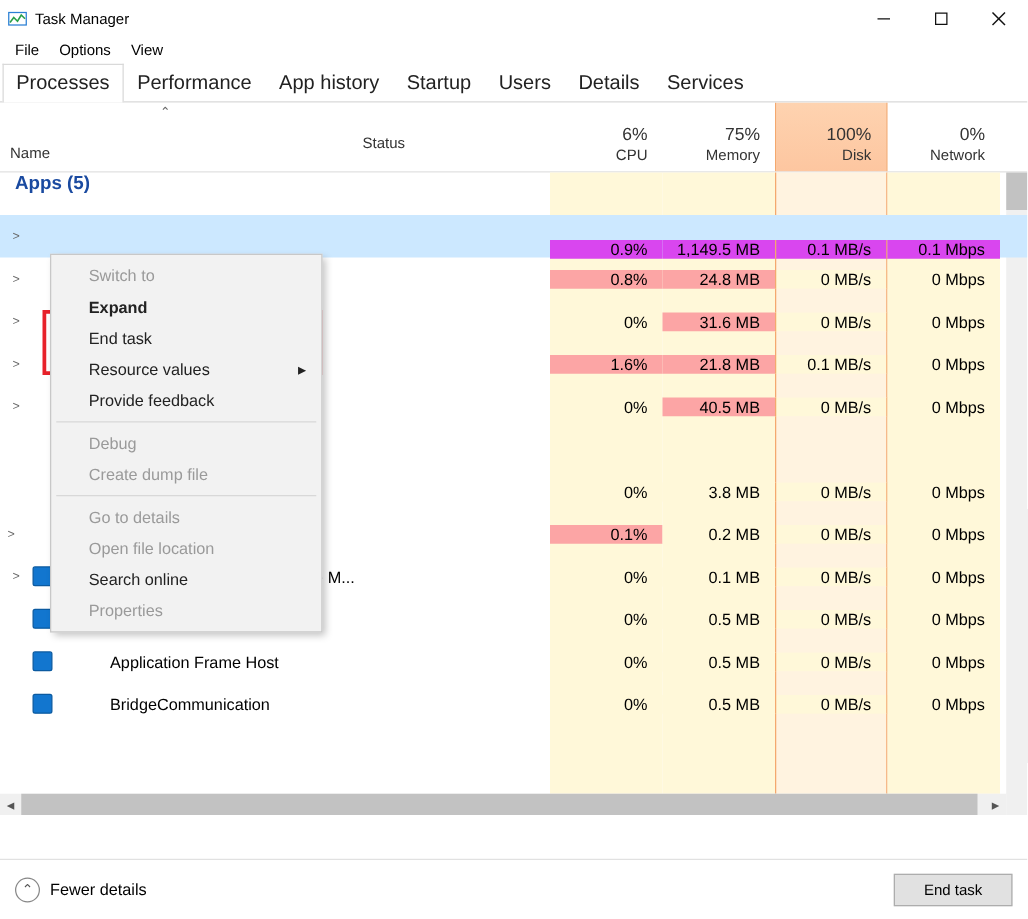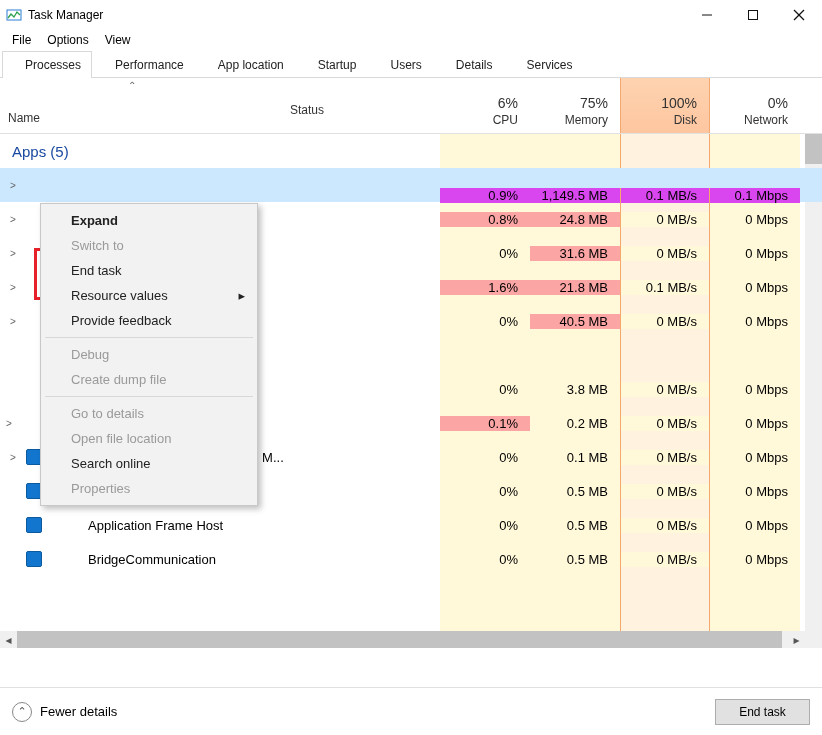--- a/index.html
+++ b/index.html
@@ -50,24 +50,24 @@
 
 
 .tabs {
   display: flex;
   align-items: flex-end;
   border-bottom: 1px solid #d9d9d9;
   padding-left: 2px;
   background: #fff;
 }
 .tab {
-  padding: 6px 10px 6px 22px;
+  padding: 6px 10px 6px 10px;
   border: 1px solid transparent;
   border-bottom: none;
-  font-size: 12px;
+  font-size: 16px;
   color: #222;
   position: relative;
   top: 1px;
 }
 .tab.active {
   border-color: #d9d9d9;
   background: #fff;
 }
 
 
@@ -206,22 +206,23 @@
 }
 .col-bg.cpu    { left:440px; width:90px; background:#fff8d9;}
 .col-bg.mem    { left:530px; width:90px; background:#fff8d9;}
 .col-bg.disk   { left:620px; width:90px; background:#fff3e0; border-left:1px solid #f4a86e; border-right:1px solid #f4a86e;}
 .col-bg.net    { left:710px; width:90px; background:#fff8d9;}
 
 .rows-inner { position:relative; z-index:1; }
 
 .sect-row {
   display:flex;
-  align-items:center;
+  align-items:flex-start;
   height:34px;
+  font-weight:bold;
 }
 .sect-row .label-area { width:440px; color:#1a4aa0; font-size:15px; padding-left:12px;}
 .sect-row .c-num { width:90px; }
 
 .txt-clip { white-space:nowrap; overflow:hidden; text-overflow:ellipsis;margin-left:40px;}
 
 </style>
 </head>
 <body>
 
@@ -254,21 +255,21 @@
 
 <div class="menubar">
   <div class="menu-item">File</div>
   <div class="menu-item">Options</div>
   <div class="menu-item">View</div>
 </div>
 
 <div class="tabs">
   <div class="tab active">Processes</div>
   <div class="tab">Performance</div>
-  <div class="tab">App location</div>
+  <div class="tab">App history</div>
   <div class="tab">Startup</div>
   <div class="tab">Users</div>
   <div class="tab">Details</div>
   <div class="tab">Services</div>
 </div>
 
 <div class="table-wrap">
 
   <div class="grid-header">
     <div class="col-name">
@@ -474,22 +475,22 @@
       <div class="track">
           <div class="thumb"></div>
         </div>
       <div class="btn">▸</div>
     </div>
 
   </div>
 </div>
 
 <div class="context-menu">
+  <div class="cm-item disabled">Switch to</div>
   <div class="cm-item bold">Expand</div>
-  <div class="cm-item disabled">Switch to</div>
   <div class="cm-item">End task</div>
   <div class="cm-item">
     <span>Resource values</span>
     <span class="arrow">▸</span>
   </div>
   <div class="cm-item">Provide feedback</div>
   <div class="cm-sep"></div>
   <div class="cm-item disabled">Debug</div>
   <div class="cm-item disabled">Create dump file</div>
   <div class="cm-sep"></div>

